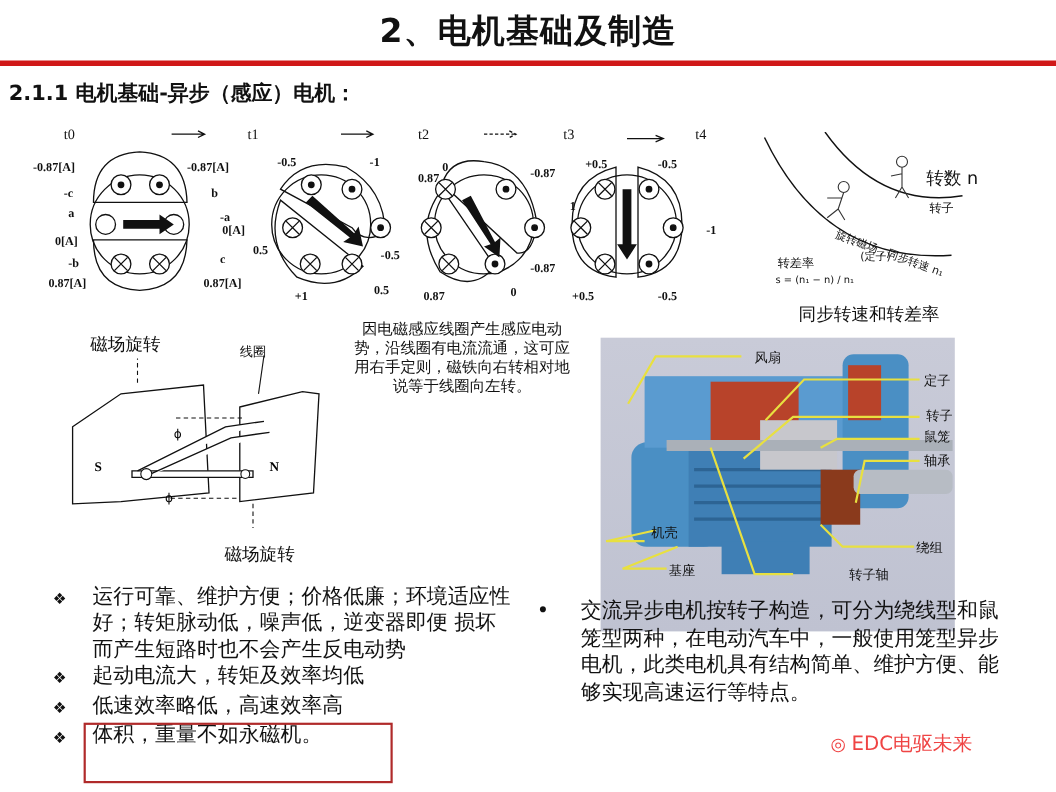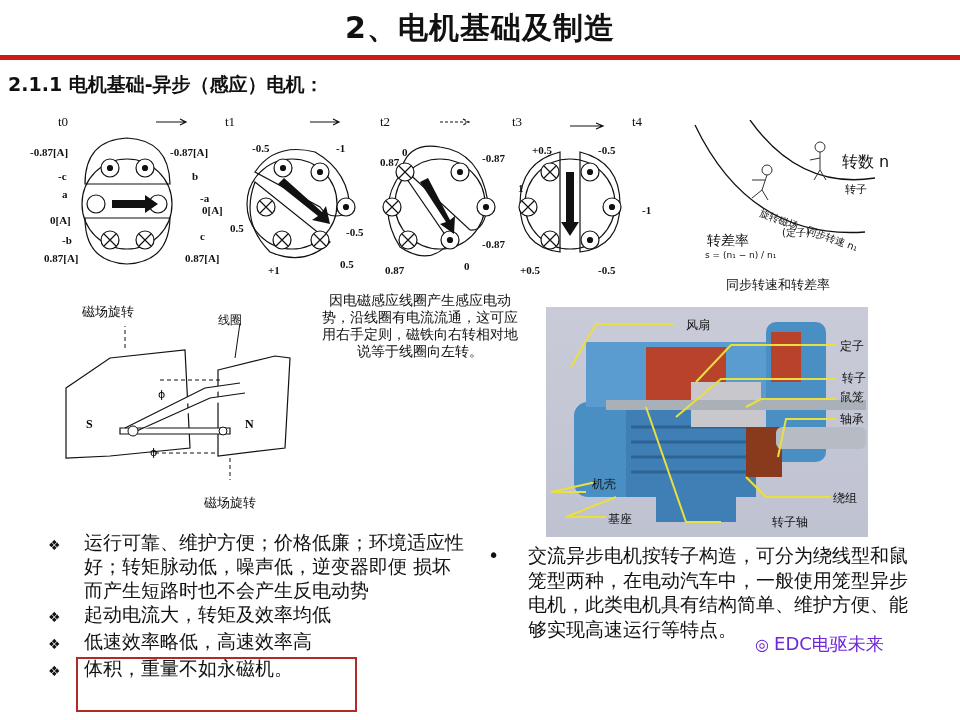--- a/index.html
+++ b/index.html
@@ -5,32 +5,32 @@
   html, body { margin:0; padding:0; background:#fff; }
   body { width:960px; height:720px; position:relative; overflow:hidden;
          font-family:"DejaVu Sans","Liberation Sans",sans-serif; color:#111; }
   .abs { position:absolute; }
   .title { left:0; top:8px; width:960px; text-align:center; font-size:30px; font-weight:bold;
            font-family:"DejaVu Sans", sans-serif; letter-spacing:1px; }
   .redbar { left:0; top:55px; width:960px; height:5px; background:#d01818; }
   .subtitle { left:8px; top:72px; font-size:19px; font-weight:bold; }
   .tlabel { font-family:"Liberation Serif", serif; font-size:13px; }
   .small { font-family:"Liberation Serif", serif; font-size:11px; font-weight:bold; }
-  .cap { font-size:13px; }
+  .cap { font-size:16px; }
   .note { left:320px; top:292px; width:200px; font-size:14px; line-height:17px; text-align:center; }
   .bullets-left { left:48px; top:530px; width:420px; font-size:19px; line-height:24px; }
   .bl { display:flex; }
   .bl .mark { width:36px; flex:none; font-size:14px; color:#111; padding-top:3px; }
   .bl .txt { flex:1; }
   .redbox { left:76px; top:657px; width:277px; height:51px; border:2px solid #b02a2a; }
   .bullets-right { left:488px; top:543px; width:430px; font-size:19px; line-height:24.5px; }
   .br { display:flex; }
   .br .mark { width:40px; flex:none; }
-  .watermark { left:755px; top:632px; font-size:18px; color:#6d28d9; }
-  .photo { left:546px; top:307px; width:322px; height:230px;
+  .watermark { left:755px; top:664px; font-size:18px; color:#ef4444; }
+  .photo { left:546px; top:307px; width:322px; height:267px;
            background:linear-gradient(180deg,#c9cbd8 0%,#bfc2d1 100%);text-align:right; }
   .plabel { font-size:12px; color:#111; }
 </style>
 </head>
 <body>
 
 <div class="abs title">2、电机基础及制造</div>
 <div class="abs redbar"></div>
 <div class="abs subtitle">2.1.1 电机基础-异步（感应）电机：</div>
 
@@ -165,21 +165,21 @@
       <circle cx="77" cy="50" r="5"></circle>
         <path d="M77 55 L72 70 M72 70 L62 78 M72 70 L78 80 M75 60 L62 60"></path>
       <circle cx="130" cy="27" r="5"></circle>
         <path d="M130 32 L130 50 M130 50 L124 60 M130 50 L136 60 M130 38 L120 40"></path>
     </g>
   </svg>
   <span class="abs cap" style="left:152px;top:32px;font-size:16px">转数 n</span>
   <span class="abs cap" style="left:155px;top:62px;font-size:11px">转子</span>
   <span class="abs cap" style="left:70px;top:86px;font-size:10px;transform:rotate(20deg);transform-origin:left">旋转磁场，同步转速 n₁</span>
   <span class="abs cap" style="left:92px;top:106px;font-size:10px">(定子)</span>
-  <span class="abs cap" style="left:17px;top:112px;font-size:14px">转差率</span>
+  <span class="abs cap" style="left:17px;top:112px;font-size:11px">转差率</span>
   <span class="abs cap" style="left:15px;top:130px;font-size:9px">s = (n₁ − n) / n₁</span>
   <span class="abs cap" style="left:36px;top:156px">同步转速和转差率</span>
 </div>
 
 <div class="abs" style="left:40px;top:298px;width:280px;height:215px;">
   <svg class="abs" style="left:0;top:0" width="280" height="215">
     <g stroke="#111" stroke-width="1.2" fill="#fff">
       <path d="M26 90 L70 60 L145 52 L150 150 L70 158 L26 160 Z"></path>
       <path d="M178 72 L235 58 L250 60 L245 150 L178 158 Z"></path>
       <path d="M80 130 L190 130 L190 136 L80 136 Z"></path>

